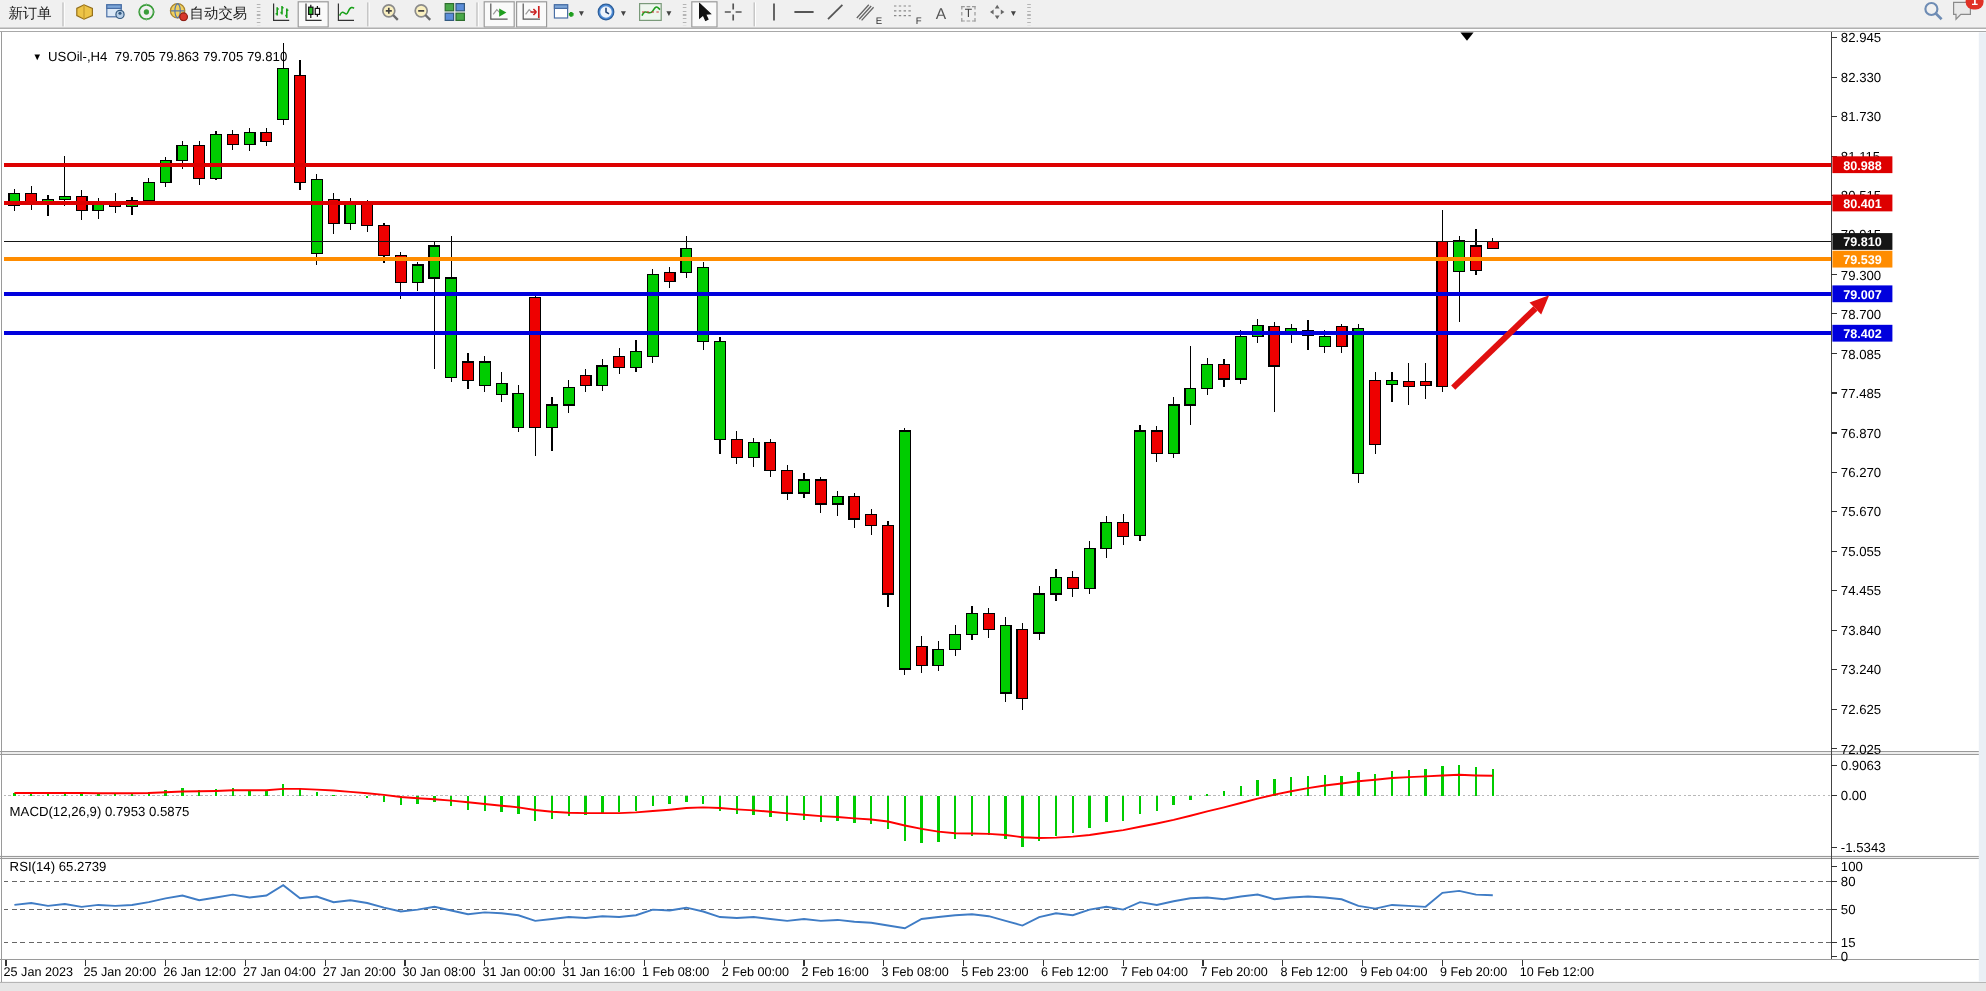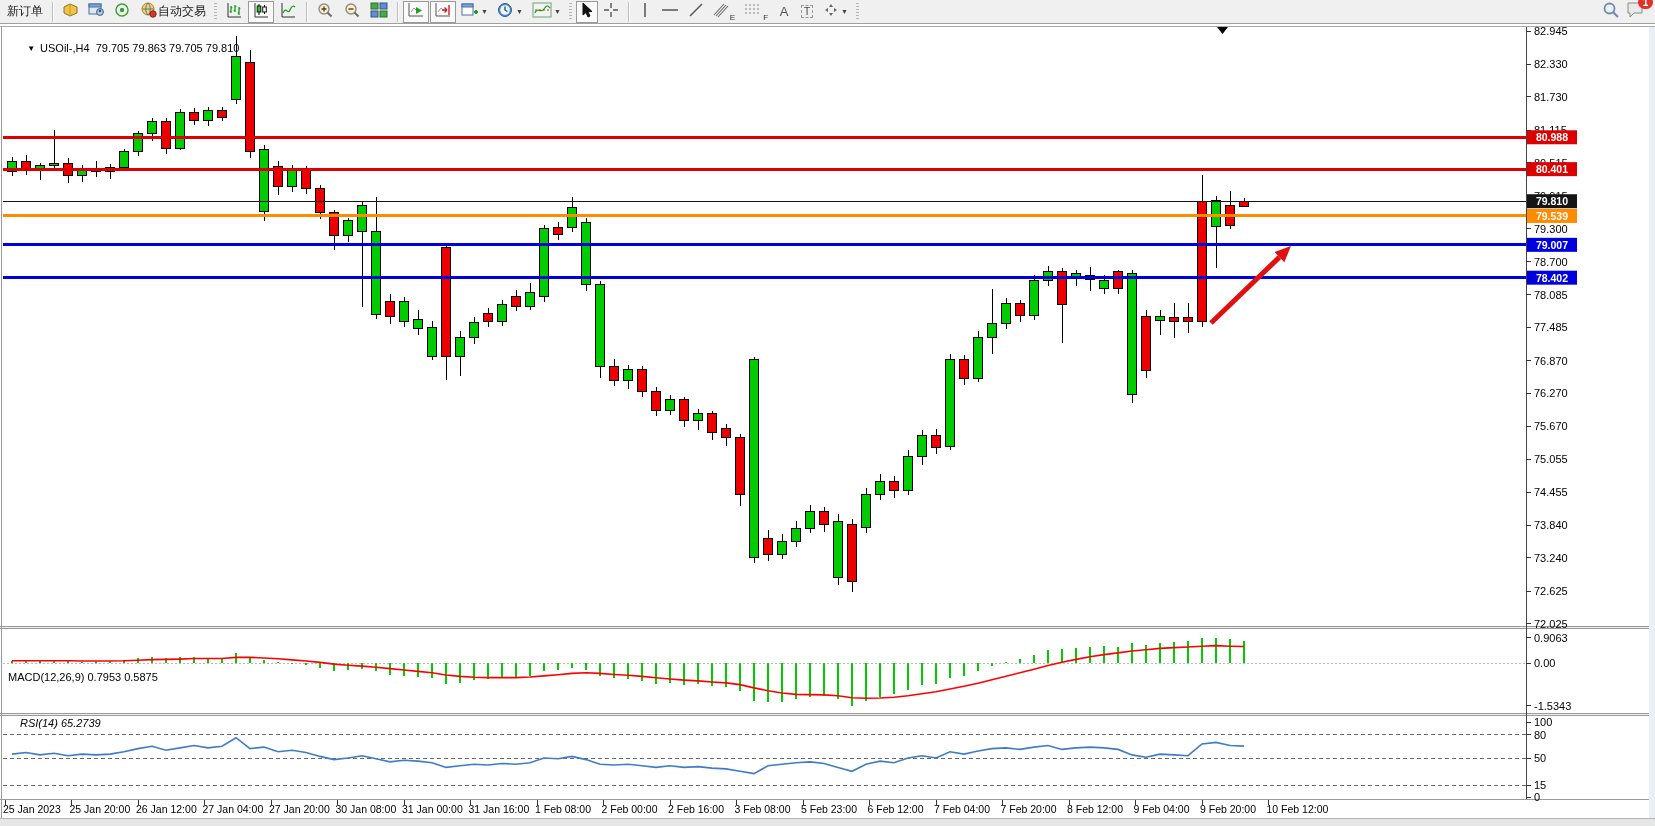--- a/index.html
+++ b/index.html
@@ -697,13 +697,13 @@
     <g>
       <line x1="1211" y1="323" x2="1279.472210346244" y2="257.09549754174003" stroke="#e01010" stroke-width="5"></line>
       <path d="M 1291 246 L 1284.3264905207554 262.1389055152582 L 1274.6179301717327 252.05208956822185 Z" fill="#e01010"></path>
     </g>
   </svg>
 
 <div class="overlay" id="chart-title" style="left:21px;top:30px;">
   <span class="cv">▼</span><span>USOil-,H4  79.705 79.863 79.705 79.810</span>
 </div>
 <div class="overlay" style="left:8px;top:631px;margin-top:40px;">MACD(12,26,9) 0.7953 0.5875</div>
-<div class="overlay" style="left:20px;top:717px;font-style:italic;">RSI(14) 65.2739</div>
+<div class="overlay" style="left:8px;top:717px;">RSI(14) 65.2739</div>
 
 </body></html>

